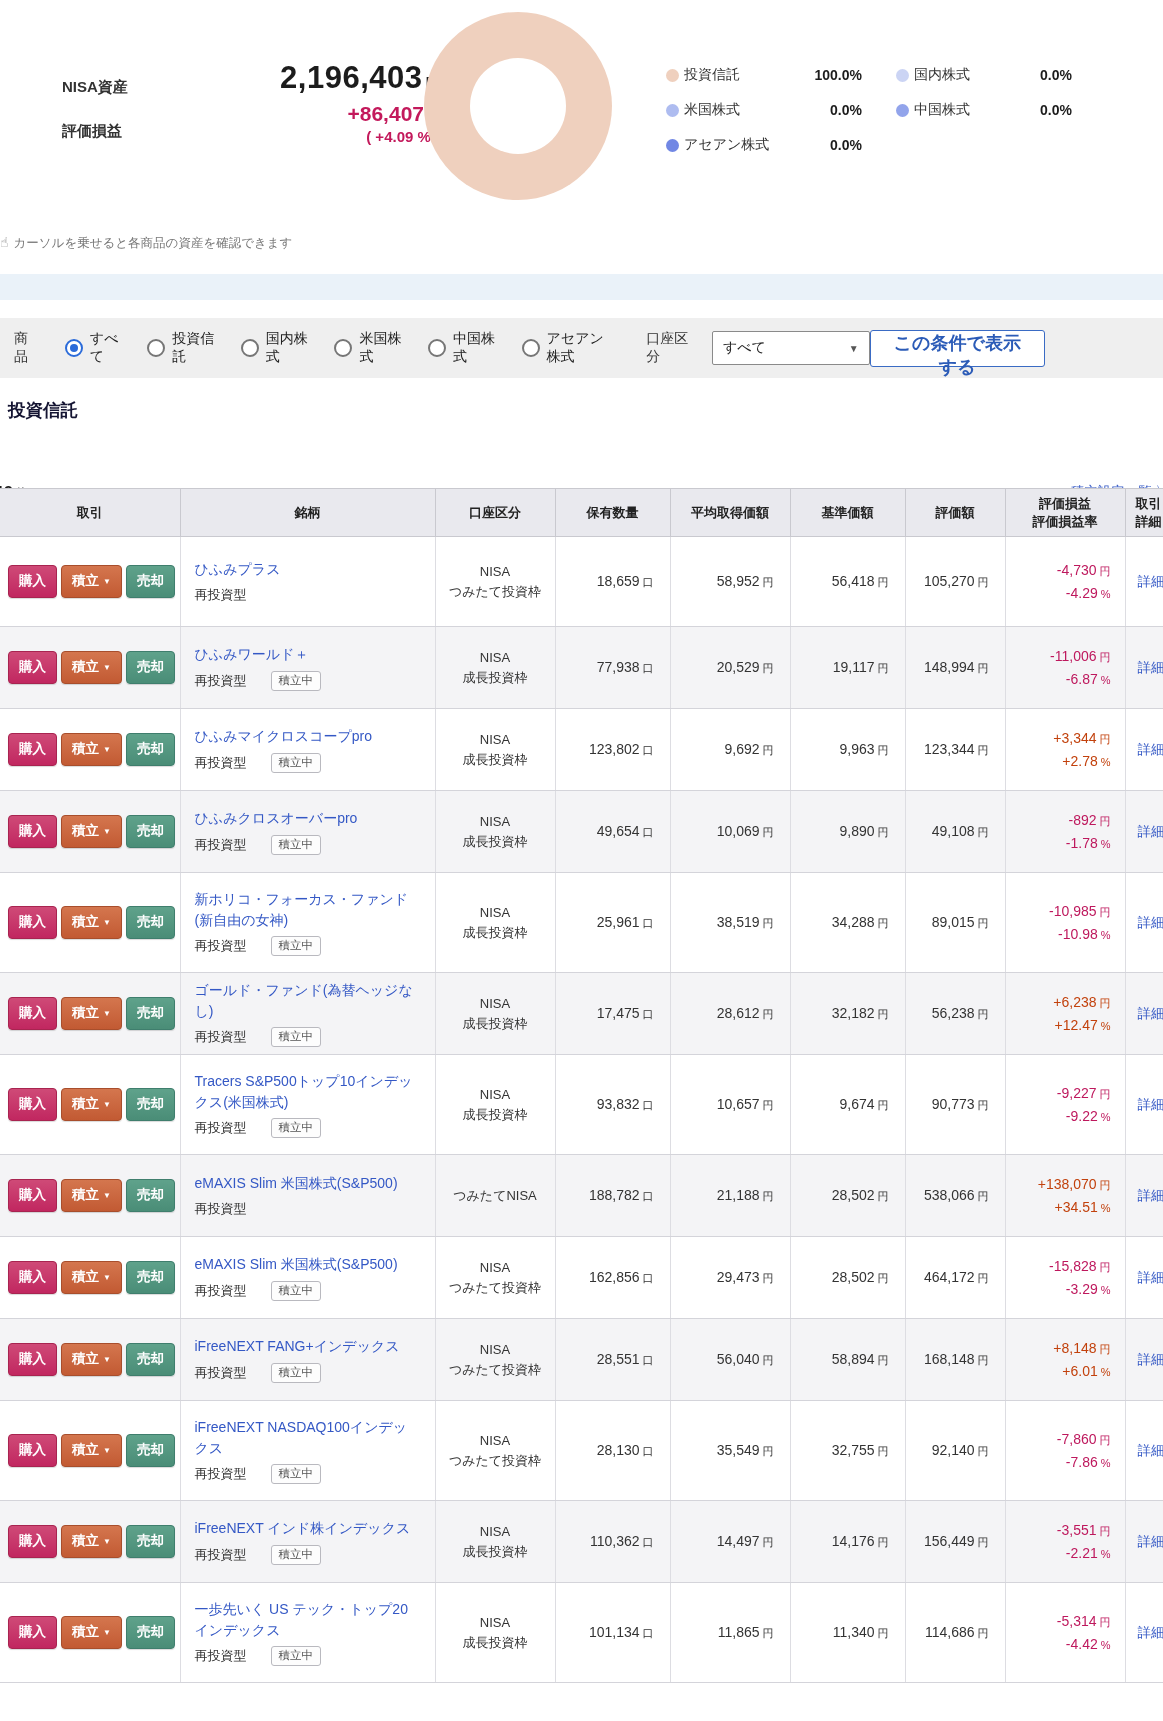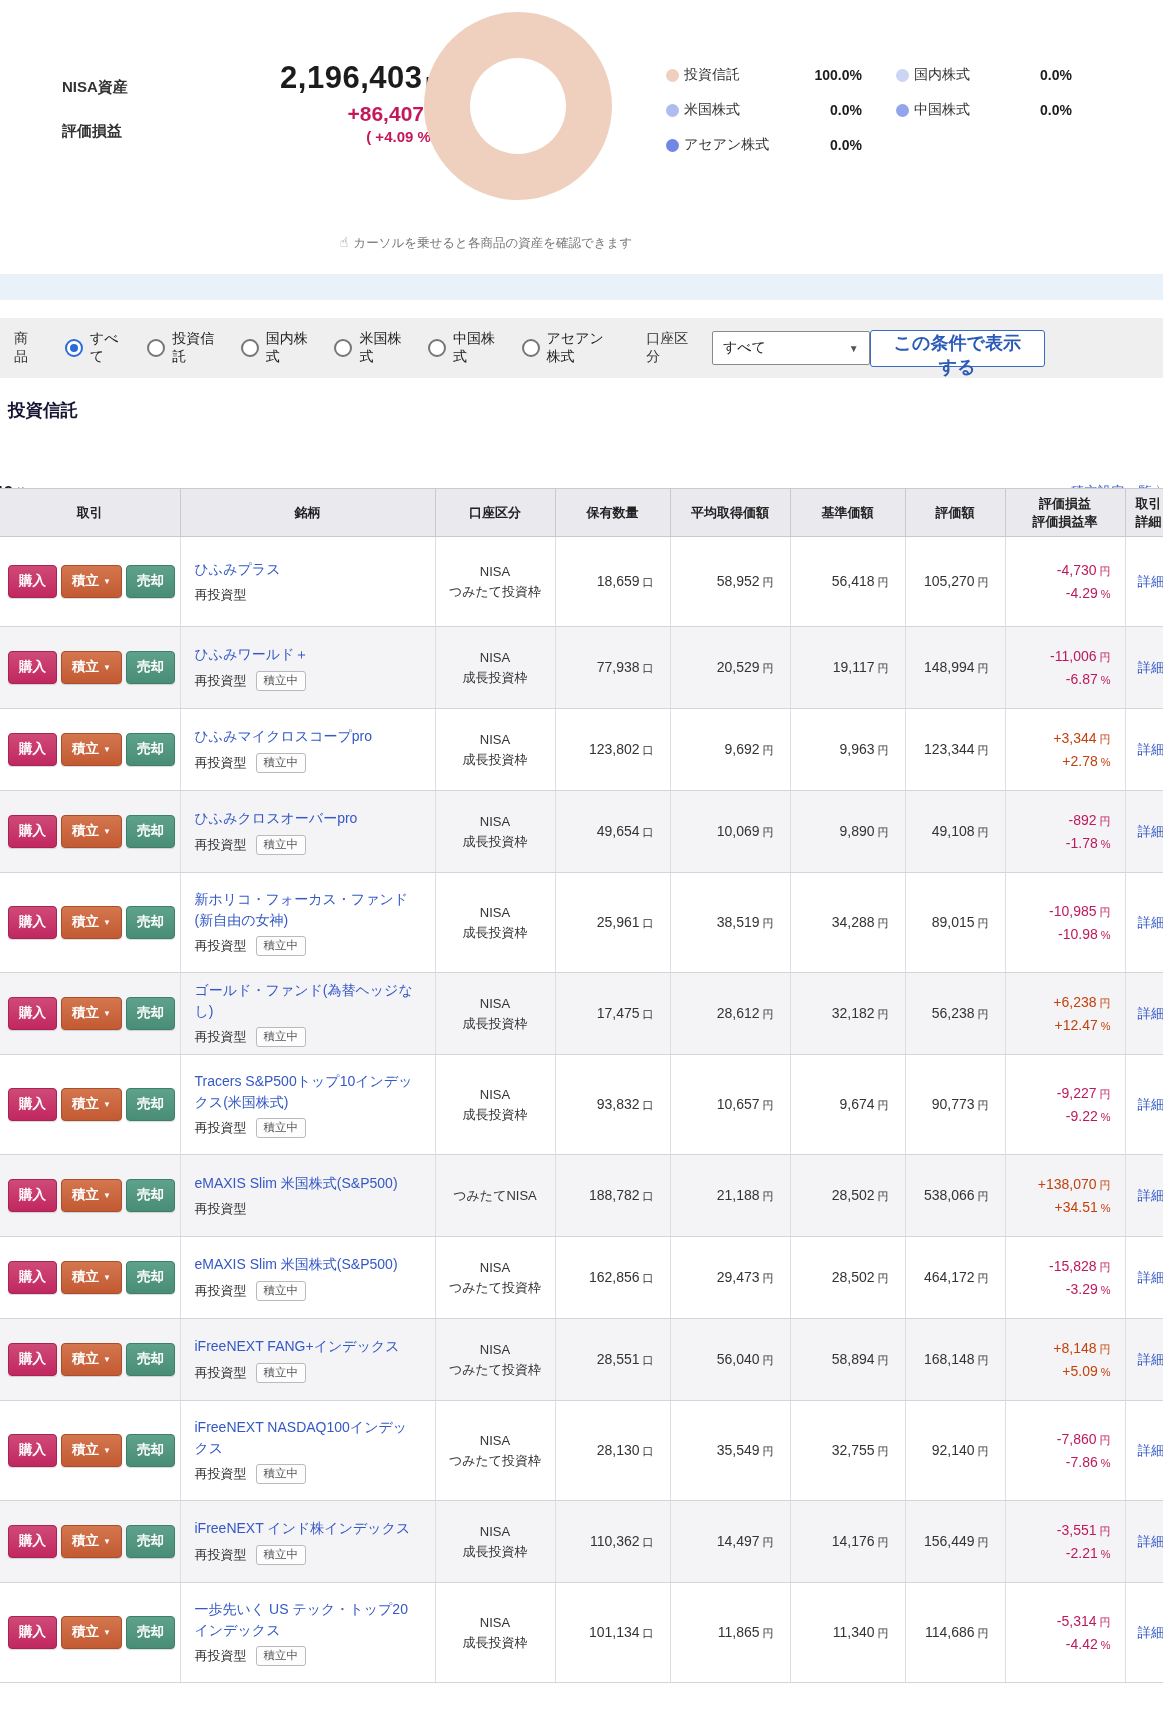--- a/index.html
+++ b/index.html
@@ -16,21 +16,21 @@
   .asset-big .unit { font-size:14px; font-weight:bold; margin-left:3px; }
   .pl-line { margin-top:6px; font-size:21px; font-weight:bold; color:#c3195b; }
   .pl-line .unit { font-size:13px; margin-left:3px; }
   .pl-pct { margin-top:2px; font-size:15px; font-weight:bold; color:#c3195b; }
   .donut { position:absolute; left:424px; top:12px; width:188px; height:188px; border-radius:50%; }
   .donut-hole { position:absolute; left:50%; top:50%; width:96px; height:96px; margin:-48px 0 0 -48px; border-radius:50%; background:#fff; }
   .legend { position:absolute; left:666px; top:66px; display:grid; grid-template-columns:18px 112px 66px 34px 18px 96px 62px; row-gap:17px; align-items:center; }
   .dot { width:13px; height:13px; border-radius:50%; }
   .lg-label { font-size:14px; color:#333; }
   .lg-val { font-size:14px; font-weight:bold; color:#1c1c1c; text-align:right; }
-  .hint { position:absolute; left:8px; top:234px; width:956px; text-align:center; font-size:12.5px; color:#777; }
+  .hint { position:absolute; left:0; top:234px; width:956px; font-size:12.5px; color:#777; }
   .hand-icon { font-size:14px; color:#888; margin-right:5px; }
 
   .blue-band { position:absolute; left:0; top:274px; width:1163px; height:26px; background:#eaf2f9; }
 
   
   .filter { position:absolute; left:0; top:318px; width:1163px; height:60px; background:#efefef; display:flex; align-items:center; padding:0 0 0 14px; }
   .filter-label { font-size:14px; color:#333; margin-right:26px; }
   .radios { display:flex; align-items:center; gap:24px; }
   .radio-item { display:flex; align-items:center; gap:7px; cursor:pointer; }
   .radio-circle { width:18px; height:18px; border-radius:50%; border:2px solid #767676; background:#fff; position:relative; flex:0 0 auto; }
@@ -64,21 +64,21 @@
   .tbtn { display:inline-block; color:#fff; font-weight:bold; font-size:13.5px; padding:6px 10px 7px; border-radius:4px; margin-right:4px; cursor:pointer; border:1px solid rgba(0,0,0,.18); box-shadow:0 1px 1px rgba(0,0,0,.15); font-family:inherit; }
   .btn-buy { background:linear-gradient(#cf4a77,#c12760); border-color:#a82450; }
   .btn-tsumi { background:linear-gradient(#d4764e,#c25a33); border-color:#a84e2c; }
   .btn-sell { background:linear-gradient(#5fa28b,#4a8d77); border-color:#3f7e6d; }
   .btn-caret { font-size:8px; margin-left:4px; vertical-align:1px; }
 
   .cell-name { padding:2px 14px; }
   .fund-link { font-size:14px; color:#3458c5; line-height:1.45; cursor:pointer; }
   .name-sub { margin-top:6px; display:flex; align-items:center; }
   .reinvest { font-size:13px; color:#333; }
-  .badge { font-size:11.5px; color:#555; border:1px solid #b9b9bf; border-radius:3px; background:#fdfdfd; padding:1px 7px 2px; margin-left:9px; }
+  .badge { font-size:11.5px; color:#555; border:1px solid #b9b9bf; border-radius:3px; background:#fdfdfd; padding:1px 7px 2px; margin-left:24px; }
 
   .cell-acct { text-align:center; font-size:13px; line-height:1.5; }
   .cell-num { text-align:right; padding-right:16px; }
   .cell-num .unit { font-size:11px; margin-left:3px; }
   .cell-pl { text-align:right; padding-right:14px; line-height:1.6; }
   .cell-pl .unit { font-size:11px; margin-left:3px; }
   .pl-pos { color:#c2410c;margin-left:24px; }
   .pl-neg { color:#be185d; }
   .cell-detail { padding-left:12px; }
   .detail-link { font-size:13.5px; color:#3458c5; cursor:pointer; }
@@ -415,21 +415,21 @@
         <span class="badge">積立中</span>
       </div>
     </td>
     <td class="cell-acct">NISA<br>つみたて投資枠</td>
     <td class="cell-num"><span>28,551</span><span class="unit">口</span></td>
     <td class="cell-num"><span>56,040</span><span class="unit">円</span></td>
     <td class="cell-num"><span>58,894</span><span class="unit">円</span></td>
     <td class="cell-num"><span>168,148</span><span class="unit">円</span></td>
     <td class="cell-pl pl-pos">
       <div><span>+8,148</span><span class="unit">円</span></div>
-      <div><span>+5.09</span><span class="unit">%</span></div>
+      <div><span>+6.01</span><span class="unit">%</span></div>
     </td>
     <td class="cell-detail"><span class="detail-link">詳細</span></td>
   </tr>
 
   <tr class="h100">
     <td class="cell-trade">
       <button class="tbtn btn-buy">購入</button><button class="tbtn btn-tsumi"><span>積立</span><span class="btn-caret">▼</span></button><button class="tbtn btn-sell">売却</button>
     </td>
     <td class="cell-name">
       <div class="fund-link">iFreeNEXT NASDAQ100インデックス</div>

